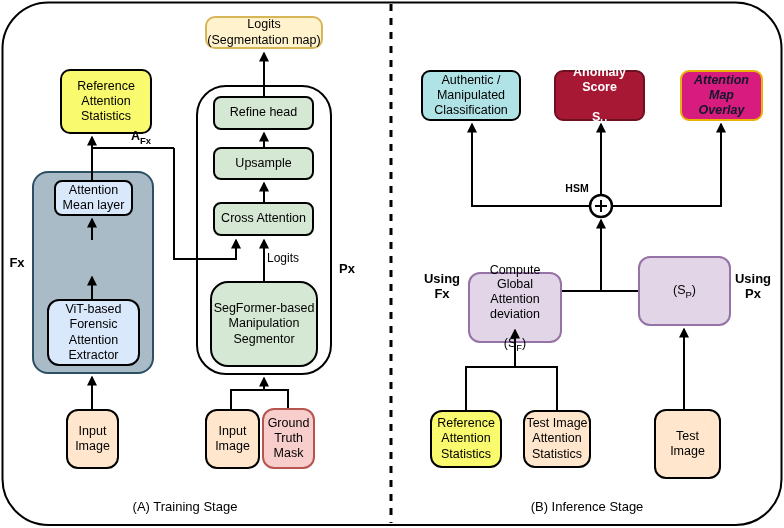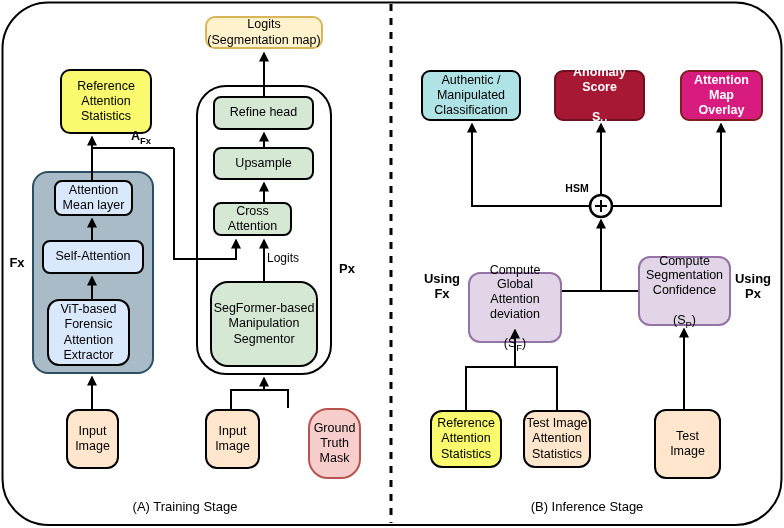--- a/index.html
+++ b/index.html
@@ -14,38 +14,38 @@
   
   .yellow{background:#FAFA6E;border:2px solid #000;}
   .cream{background:#FFF2CC;border:2px solid #D6B656;}
   .green{background:#D5E8D4;border:2px solid #000;}
   .lblue{background:#DAE8FC;border:2px solid #000;}
   .steel{background:#A8BBC6;border:2px solid #2D4F63;}
   .peach{background:#FFE6CC;border:2px solid #000;}
   .maskpink{background:#F8CECC;border:2px solid #B85450;}
   .cyan{background:#B0E3E6;border:2px solid #000;}
   .maroon{background:#A71834;border:2px solid #6E0F22;color:#fff;font-weight:bold;}
-  .magenta{background:#D81C7F;border:2px solid #7f1d1d;color:#ffffff;font-weight:bold;}
+  .magenta{background:#D81C7F;border:2px solid #eab308;color:#0f172a;font-weight:bold;font-style:italic;}
   .purple{background:#E1D5E7;border:2px solid #9673A6;}
   .hollow{background:transparent;border:2px solid #000;}
   
   .ref-a{left:60px;top:69px;width:92px;height:65px;border-radius:10px;}
   .logits-out{left:205px;top:16px;width:118px;height:33px;border-radius:10px;font-size:12.5px;}
   .fx-cont{left:32px;top:171px;width:122px;height:203px;border-radius:16px;}
   .attn-mean{left:54px;top:180px;width:79px;height:36px;border-radius:8px;}
   .self-attn{left:42px;top:240px;width:102px;height:34px;border-radius:8px;}
-  .vit{left:47px;top:299px;width:83px;height:67px;border-radius:12px;}
+  .vit{left:47px;top:299px;width:93px;height:67px;border-radius:12px;}
   .px-cont{left:196px;top:85px;width:136px;height:290px;border-radius:30px;}
   .refine{left:213px;top:96px;width:101px;height:34px;border-radius:8px;}
   .upsample{left:213px;top:147px;width:101px;height:33px;border-radius:8px;}
-  .cross{left:213px;top:202px;width:79px;height:34px;border-radius:8px;}
+  .cross{left:213px;top:202px;width:101px;height:34px;border-radius:8px;}
   .segformer{left:210px;top:281px;width:108px;height:86px;border-radius:18px;}
   .inimg-a{left:66px;top:409px;width:53px;height:60px;border-radius:12px;}
   .inimg-b{left:205px;top:409px;width:55px;height:60px;border-radius:12px;}
-  .gtmask{left:262px;top:408px;width:53px;height:71px;border-radius:20px;margin-left:46px;}
+  .gtmask{left:262px;top:408px;width:53px;height:61px;border-radius:12px;}
   .authentic{left:421px;top:70px;width:100px;height:51px;border-radius:9px;}
   .anomaly{left:554px;top:70px;width:91px;height:51px;border-radius:9px;}
   .overlay{left:680px;top:70px;width:83px;height:51px;border-radius:9px;}
   .purple1{left:468px;top:256px;width:94px;height:71px;border-radius:12px;line-height:1.18;margin-top:16px;}
   .purple2{left:638px;top:256px;width:93px;height:70px;border-radius:12px;line-height:1.18;}
   .ref-b{left:430px;top:410px;width:72px;height:58px;border-radius:12px;}
   .testattn{left:523px;top:410px;width:68px;height:58px;border-radius:12px;}
   .testimg{left:654px;top:409px;width:67px;height:70px;border-radius:12px;}
   
   .lbl{position:absolute;font-size:13px;white-space:pre-line;}
@@ -75,21 +75,20 @@
     <div class="box hollow px-cont"></div>
 
     <div class="box yellow ref-a">Reference
 Attention
 Statistics</div>
     <div class="box cream logits-out">Logits
 (Segmentation map)</div>
 
     <div class="box lblue attn-mean">Attention
 Mean layer</div>
-    <div class="box lblue self-attn">Self-Attention</div>
     <div class="box lblue vit">ViT-based
 Forensic
 Attention
 Extractor</div>
 
     <div class="box green upsample">Upsample</div>
     <div class="box green refine">Refine head</div>
     <div class="box green cross">Cross Attention</div>
     <div class="box green segformer">SegFormer-based
 Manipulation
@@ -127,23 +126,20 @@
       <div class="inner">
         <div>Compute Global
 Attention
 deviation</div>
         <div><span>(S</span><sub>F</sub><span>)</span></div>
       </div>
     </div>
 
     <div class="box purple purple2">
       <div class="inner">
-        <div>Compute
-Segmentation
-Confidence</div>
         <div><span>(S</span><sub>P</sub><span>)</span></div>
       </div>
     </div>
 
     <div class="box yellow ref-b">Reference
 Attention
 Statistics</div>
     <div class="box peach testattn">Test Image
 Attention
 Statistics</div>

